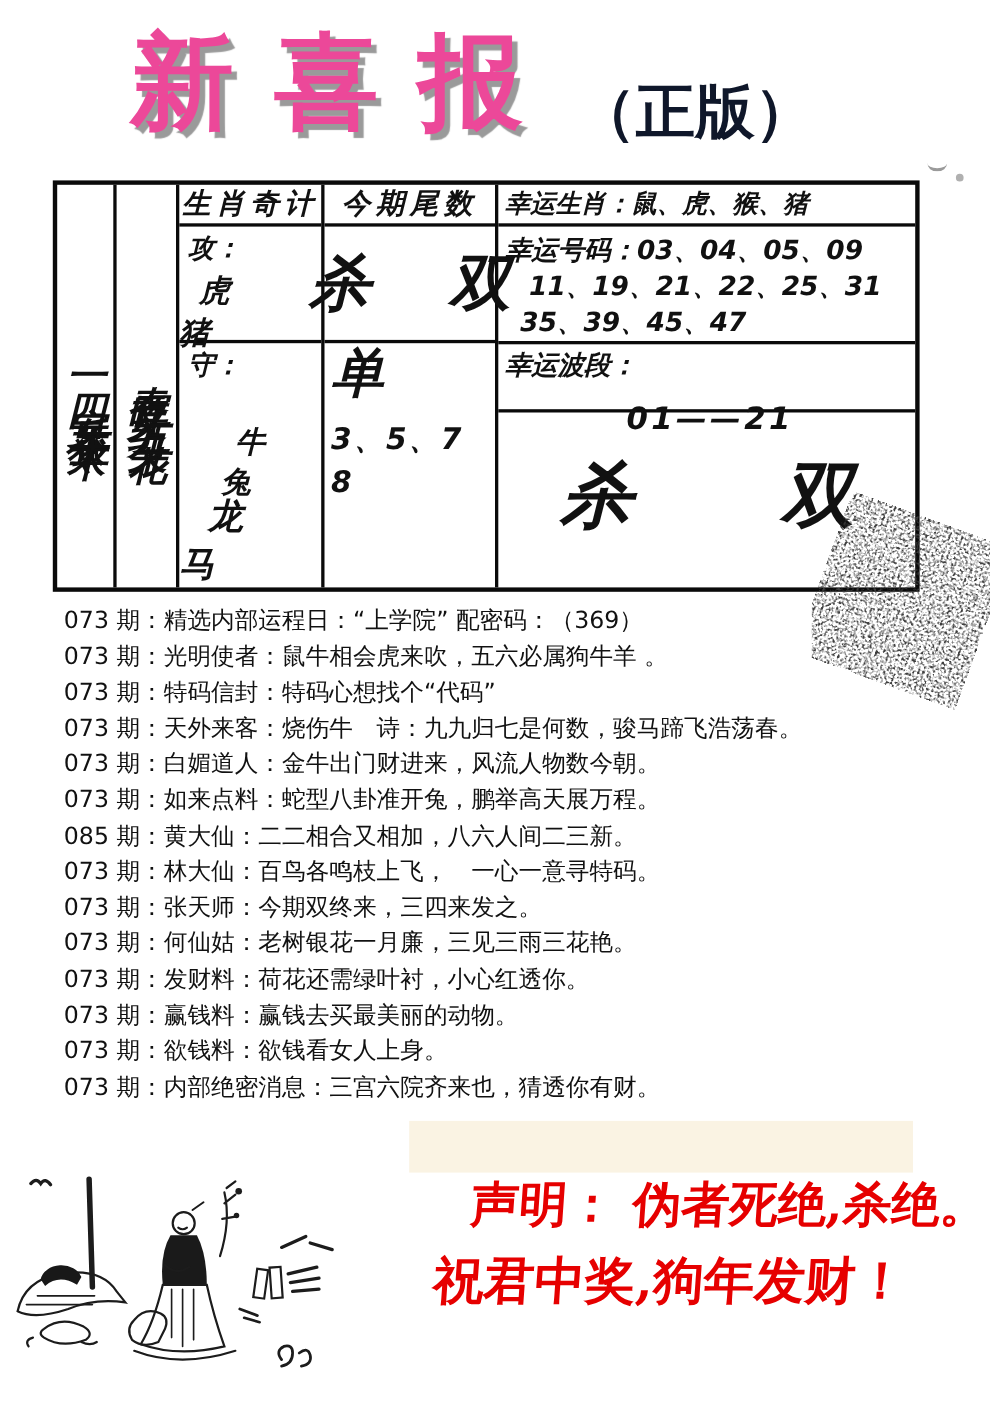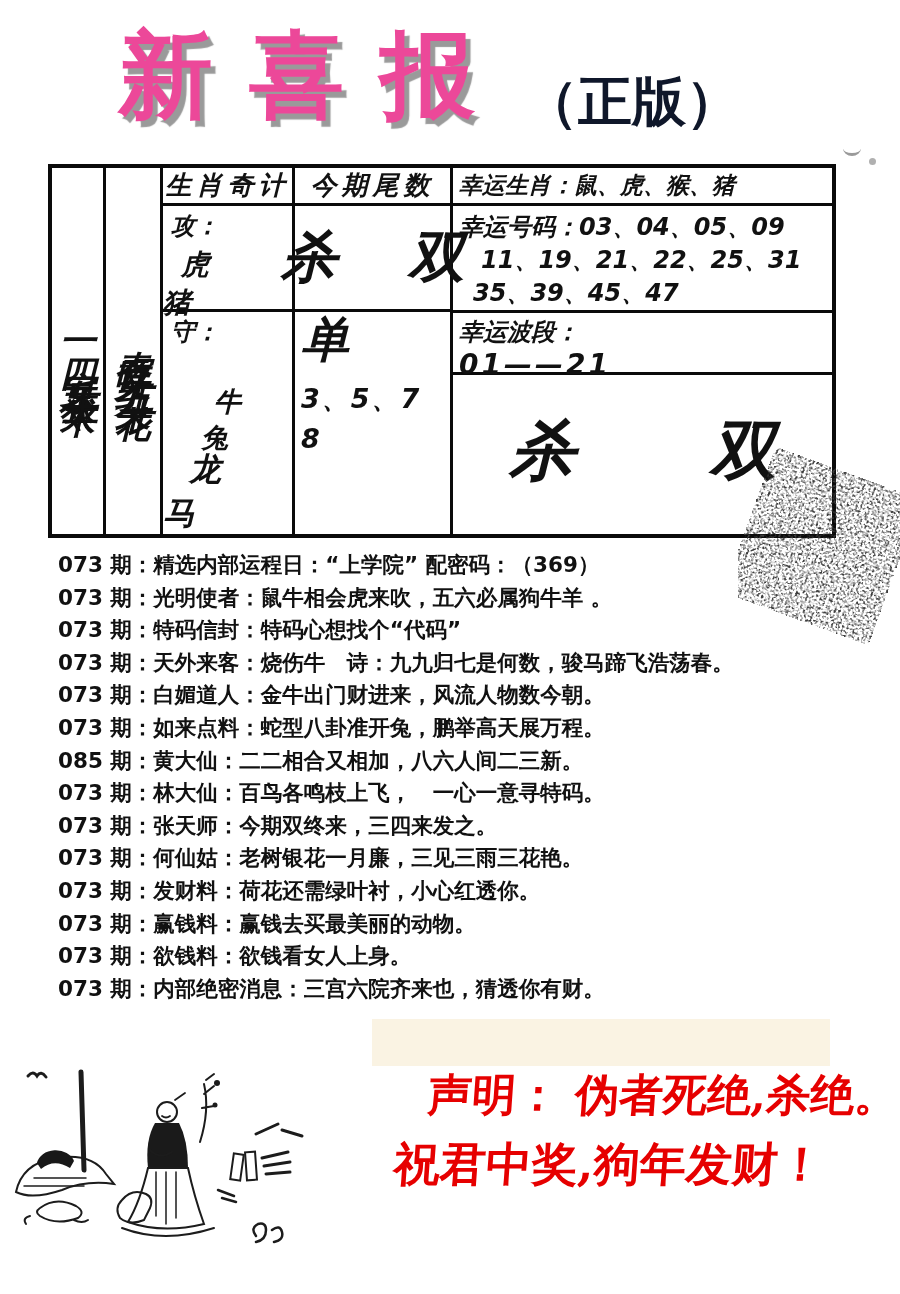--- a/index.html
+++ b/index.html
@@ -74,30 +74,30 @@
     white-space:nowrap;
   }
   .cell-dan{padding:0 6px;}
   .dan-big{font-size:48px;font-weight:bold;line-height:1.15;}
   .dan-nums1{font-size:27px;font-weight:bold;margin-top:14px;letter-spacing:2px;}
   .dan-nums2{font-size:27px;font-weight:bold;margin-top:6px;}
   .cell-numbers{height:107px;padding:5px 2px 4px 6px;font-size:24px;font-weight:bold;line-height:33px;white-space:nowrap;}
   .num-l2{padding-left:22px;}
   .num-l3{padding-left:14px;}
   .cell-wave{height:62px;padding:3px 0 0 6px;font-size:24px;font-weight:bold;}
-  .wave-range{margin-top:0;text-align:left;font-size:28px;letter-spacing:3px;}
+  .wave-range{margin-top:16px;text-align:center;font-size:28px;letter-spacing:3px;}
   .cell-bigkill{
     display:flex;align-items:center;justify-content:center;
     font-size:66px;font-weight:bold;letter-spacing:56px;text-indent:56px;
     white-space:nowrap;padding-bottom:8px;
   }
   
   .body-lines{
     position:absolute;left:58px;top:549px;width:820px;
-    font-size:21.5px;font-weight:bold;line-height:32.6px;white-space:nowrap;
+    font-size:21.5px;font-weight:normal;line-height:32.6px;white-space:nowrap;
   }
   
   .stamp{position:absolute;left:738px;top:436px;width:168px;height:210px;}
   
   .illustration{position:absolute;left:4px;top:1050px;width:332px;height:242px;}
   
   .cream-band{position:absolute;left:372px;top:1019px;width:458px;height:47px;background:#faf3e3;}
   .red-line1{
     position:absolute;left:428px;top:1066px;
     font-family:"DejaVu Serif",serif;font-weight:bold;

